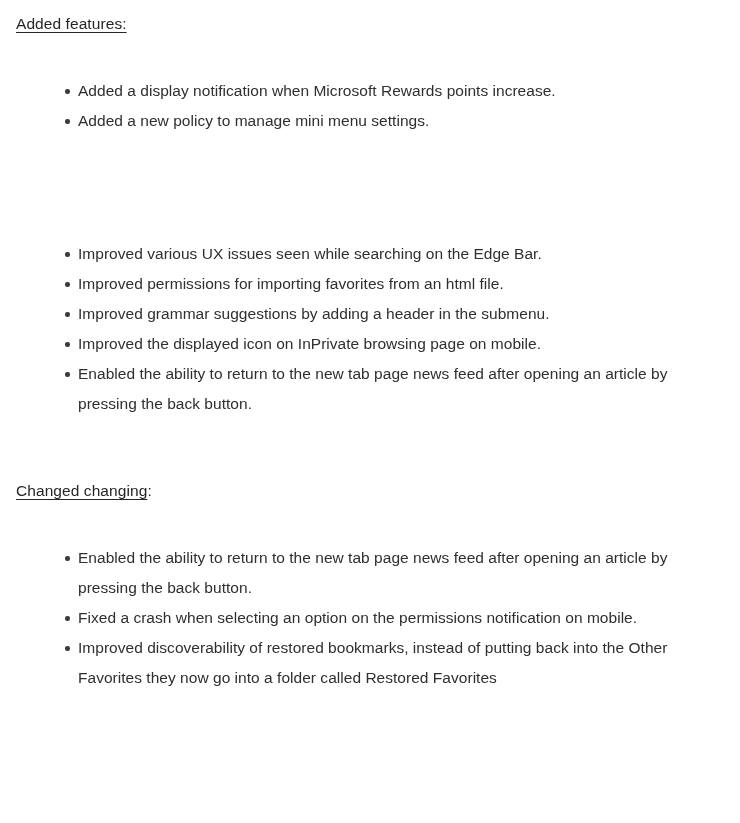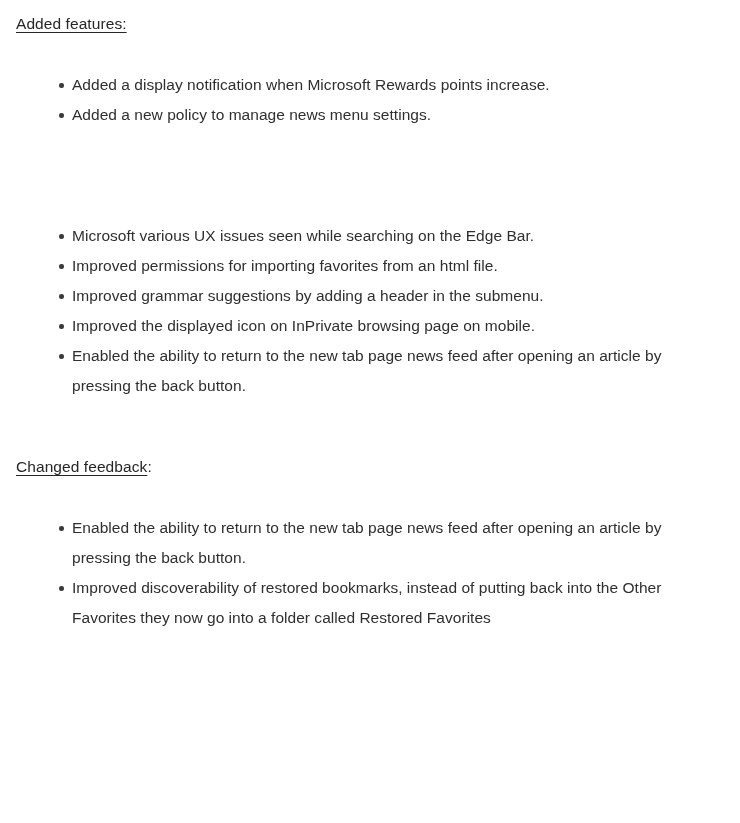--- a/index.html
+++ b/index.html
@@ -40,21 +40,21 @@
   .section-heading .u {
     text-decoration: underline;
     text-decoration-thickness: 1px;
     text-underline-offset: 3px;
   }
   .section-heading .tail {
     text-decoration: none;
   }
   .bullet-list {
     list-style: none;
-    margin: 12px;
+    margin: 18px;
     padding: 0;
   }
   .bullet-item {
     position: relative;
     padding-left: 44px;
     font-size: 15.5px;
     line-height: 30px;
     color: #2f2f2f;
     letter-spacing: 0.002em;
     max-width: 680px;
@@ -77,42 +77,43 @@
 <body>
 
 <div class="page">
   <div class="release-notes">
 
     <div class="section">
       <div class="section-heading"><span class="u">Added features:</span><span class="tail"></span></div>
       <div class="gap-heading-to-list"></div>
       <ul class="bullet-list">
         <li class="bullet-item"><span class="dot"></span><span>Added a display notification when Microsoft Rewards points increase.</span></li>
-        <li class="bullet-item"><span class="dot"></span><span>Added a new policy to manage news menu settings.</span></li>
+        <li class="bullet-item"><span class="dot"></span><span>Added a new policy to manage mini menu settings.</span></li>
       </ul>
     </div>
 
     <div class="gap-list-to-heading"></div>
 
     <div class="section">
       <div class="gap-heading-to-list"></div>
       <ul class="bullet-list">
-        <li class="bullet-item"><span class="dot"></span><span>Microsoft various UX issues seen while searching on the Edge Bar.</span></li>
+        <li class="bullet-item"><span class="dot"></span><span>Improved various UX issues seen while searching on the Edge Bar.</span></li>
         <li class="bullet-item"><span class="dot"></span><span>Improved permissions for importing favorites from an html file.</span></li>
         <li class="bullet-item"><span class="dot"></span><span>Improved grammar suggestions by adding a header in the submenu.</span></li>
         <li class="bullet-item"><span class="dot"></span><span>Improved the displayed icon on InPrivate browsing page on mobile.</span></li>
         <li class="bullet-item"><span class="dot"></span><span>Enabled the ability to return to the new tab page news feed after opening an article by pressing the back button.</span></li>
       </ul>
     </div>
 
     <div class="gap-list-to-heading-2"></div>
 
     <div class="section">
-      <div class="section-heading"><span class="u">Changed feedback</span><span class="tail">:</span></div>
+      <div class="section-heading"><span class="u">Changed changing</span><span class="tail">:</span></div>
       <div class="gap-heading-to-list"></div>
       <ul class="bullet-list">
         <li class="bullet-item"><span class="dot"></span><span>Enabled the ability to return to the new tab page news feed after opening an article by pressing the back button.</span></li>
+        <li class="bullet-item"><span class="dot"></span><span>Fixed a crash when selecting an option on the permissions notification on mobile.</span></li>
         <li class="bullet-item"><span class="dot"></span><span>Improved discoverability of restored bookmarks, instead of putting back into the Other Favorites they now go into a folder called Restored Favorites</span></li>
       </ul>
     </div>
 
   </div>
 </div>
 
 </body></html>

